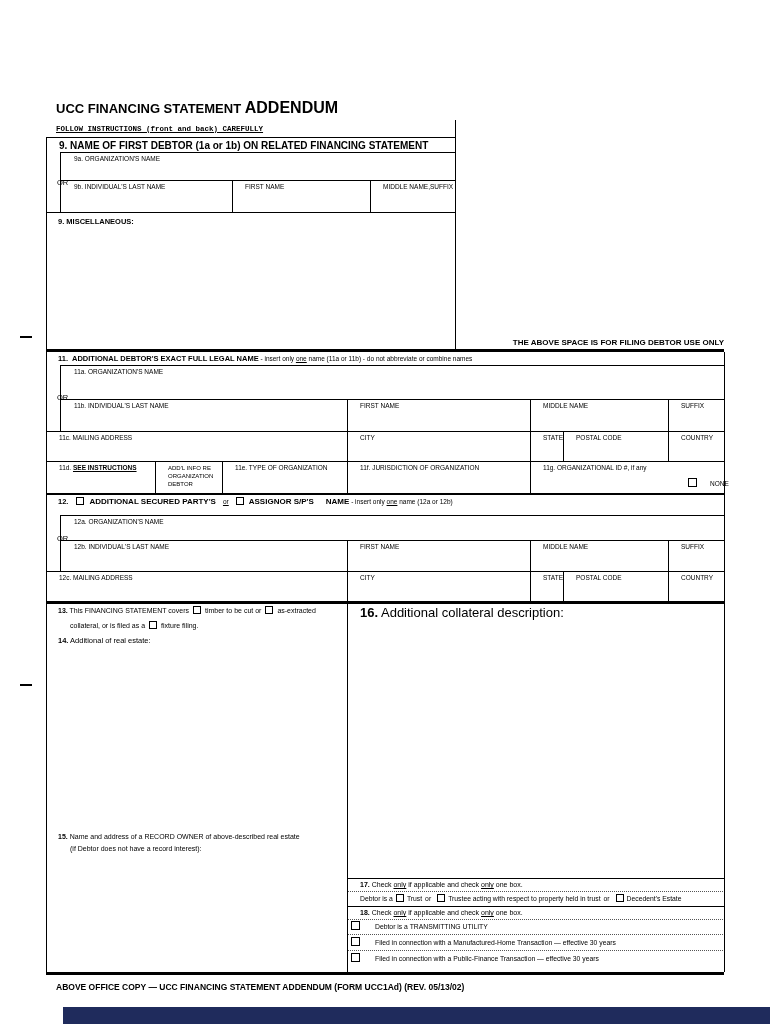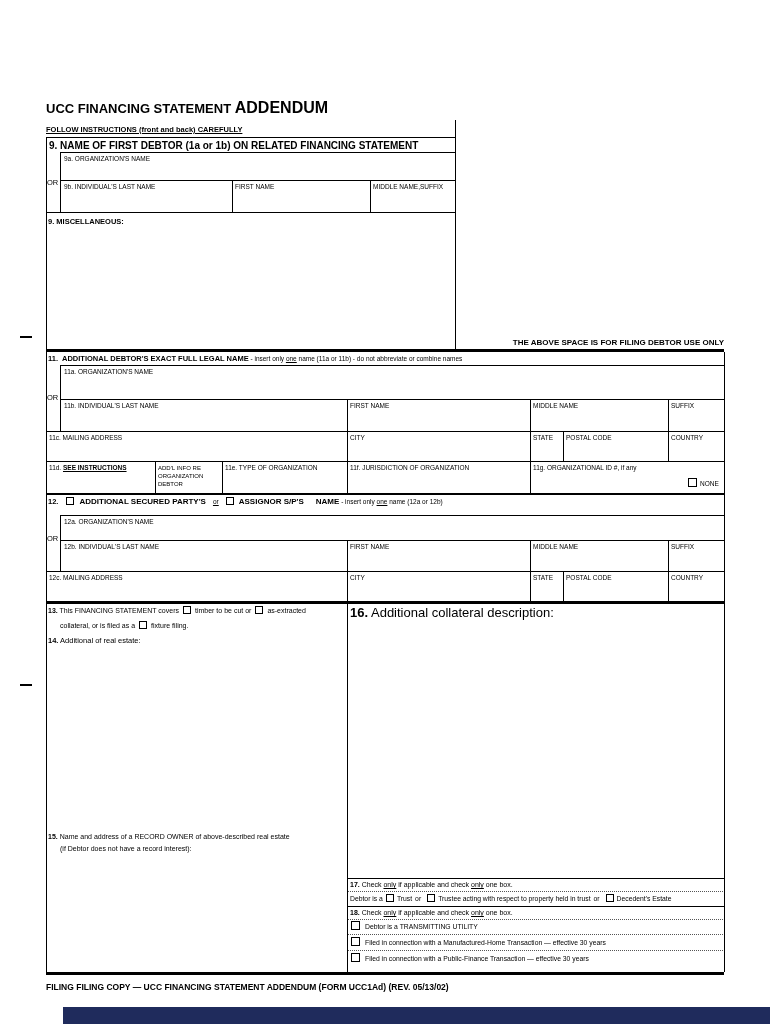--- a/index.html
+++ b/index.html
@@ -1,39 +1,39 @@
 <!DOCTYPE html>
 <html><head>
 <meta charset="utf-8">
 <style>
   * { margin:0; padding:0; box-sizing:border-box; }
   html,body { background:#fff; }
   body { font-family:"Liberation Sans", sans-serif; color:#000; }
   .page { position:relative; width:770px; height:1024px; background:#fff; overflow:hidden; }
-  .t { position:absolute; white-space:nowrap; font-size:7px; line-height:1.2; }
+  .t { position:absolute; white-space:nowrap; font-size:7px; line-height:1.2;margin-left:10px; }
   .b { font-weight:700; }
   .u { text-decoration:underline; }
   .hline { position:absolute; background:#000; height:1px; }
   .vline { position:absolute; background:#000; width:1px; }
   .thick { position:absolute; background:#000; }
   .dot { position:absolute; border-top:1px dotted #555; height:0; }
   .cb { position:absolute; width:9px; height:9px; border:1px solid #000; background:#fff; }
   .cbi { display:inline-block; width:8px; height:8px; border:1px solid #000; background:#fff; vertical-align:-1px; }
   .blk { display:block; }
 </style>
 </head>
 <body>
 
 <div class="page">
 
   <div class="hline" style="left:20px;top:336px;width:12px;height:2px;"></div>
   <div class="hline" style="left:20px;top:684px;width:12px;height:2px;"></div>
 
   <div class="t" style="left:46px;top:98px;"><span class="b" style="font-size:13px;">UCC FINANCING STATEMENT </span><span class="b" style="font-size:16px;">ADDENDUM</span></div>
-  <div class="t b u" style="left:46px;top:125px;font-size:7.5px;">FOLLOW INSTRUCTIONS (front and back) CAREFULLY</div>
+  <div class="t b u" style="left:46px;top:125px;font-size:7.5px;font-family:Liberation Mono, monospace;">FOLLOW INSTRUCTIONS (front and back) CAREFULLY</div>
 
   <div class="hline" style="left:46px;top:137px;width:409px;"></div>
   <div class="vline" style="left:46px;top:137px;height:212px;"></div>
   <div class="vline" style="left:455px;top:120px;height:229px;"></div>
 
   <div class="t b" style="left:49px;top:140px;font-size:10px;">9. NAME OF FIRST DEBTOR (1a or 1b) ON RELATED FINANCING STATEMENT</div>
   <div class="hline" style="left:60px;top:152px;width:395px;"></div>
   <div class="t" style="left:64px;top:155px;font-size:6.5px;">9a. ORGANIZATION'S NAME</div>
   <div class="hline" style="left:60px;top:180px;width:395px;"></div>
   <div class="t" style="left:47px;top:178px;font-size:7.5px;">OR</div>
@@ -145,17 +145,17 @@
   <div class="t" style="left:365px;top:923px;font-size:6.8px;">Debtor is a TRANSMITTING UTILITY</div>
   <div class="dot" style="left:348px;top:934px;width:375px;"></div>
   <div class="cb" style="left:351px;top:937px;"></div>
   <div class="t" style="left:365px;top:939px;font-size:6.8px;">Filed in connection with a Manufactured-Home Transaction — effective 30 years</div>
   <div class="dot" style="left:348px;top:950px;width:375px;"></div>
   <div class="cb" style="left:351px;top:953px;"></div>
   <div class="t" style="left:365px;top:955px;font-size:6.8px;">Filed in connection with a Public-Finance Transaction — effective 30 years</div>
 
   <div class="thick" style="left:46px;top:972px;width:678px;height:3px;"></div>
 
-  <div class="t" style="left:46px;top:982px;font-size:8.5px;"><span class="b">FILING FILING COPY</span><span class="b"> — UCC FINANCING STATEMENT ADDENDUM (FORM UCC1Ad) (REV. 05/13/02)</span></div>
+  <div class="t" style="left:46px;top:982px;font-size:8.5px;"><span class="b">ABOVE OFFICE COPY</span><span class="b"> — UCC FINANCING STATEMENT ADDENDUM (FORM UCC1Ad) (REV. 05/13/02)</span></div>
 
   <div class="thick" style="left:63px;top:1007px;width:707px;height:17px;background:#1f2b5c;"></div>
 
 </div>
 
 </body></html>

